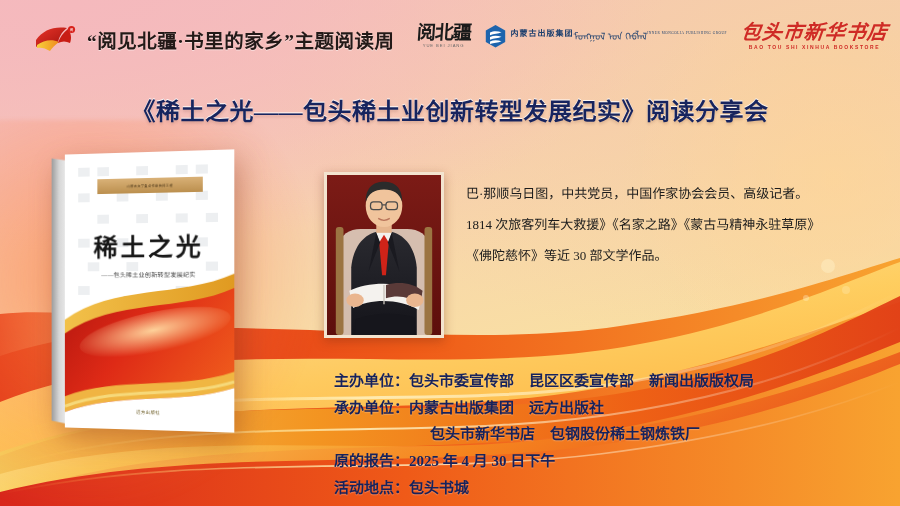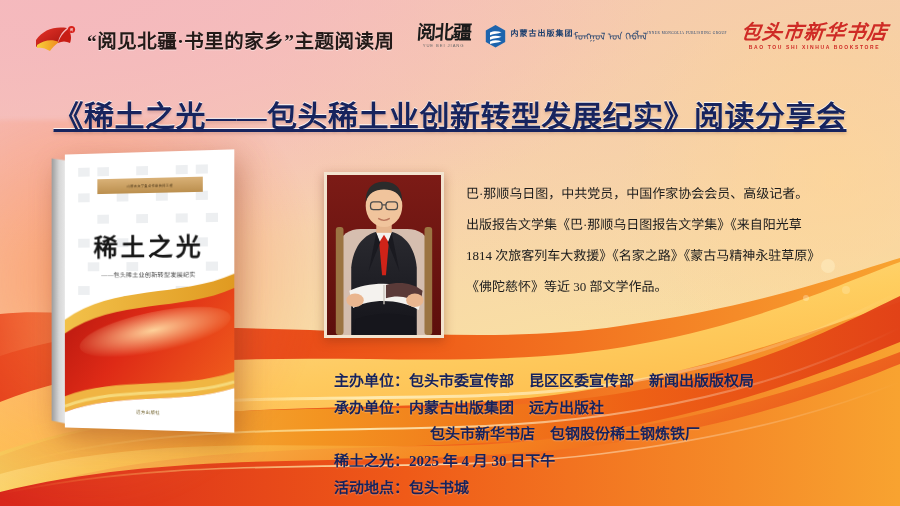--- a/index.html
+++ b/index.html
@@ -54,25 +54,24 @@
 
   .xinhua .logo-zh{
     font-size:20px;color:#cf2b26;letter-spacing:1px;font-weight:700;
     font-family:"Liberation Serif",serif;font-style:italic;transform:skewX(-6deg);
   }
   .xinhua .logo-rom{font-size:5px;color:#cf2b26;letter-spacing:1.6px;font-weight:700;margin-top:3px;}
 
   
   .main-title{
     position:absolute;left:0;top:92px;width:900px;text-align:center;
-    font-size:30px;font-weight:700;letter-spacing:.5px;color:#17245e;
+    font-size:24px;font-weight:700;letter-spacing:.5px;color:#17245e;
     font-family:"Liberation Serif","DejaVu Serif",serif;
     text-shadow:0 -1px 0 rgba(255,255,255,.85), 0 2px 3px rgba(90,40,30,.18);
     white-space:nowrap;
-    text-decoration:underline;
   }
 
   
   .book{position:absolute;left:62px;top:152px;width:172px;height:278px;
         transform:perspective(800px) rotateY(-10deg);transform-style:preserve-3d;
         filter:drop-shadow(6px 10px 14px rgba(120,40,20,.35));}
   .book-spine{
     position:absolute;left:-14px;top:5px;width:18px;height:268px;
     background:linear-gradient(90deg,#9c9c9c,#d7d7d7 45%,#efefef);
     transform:skewY(10deg);
@@ -360,36 +359,35 @@
       <path d="M62,114 C76,110 90,112 100,120 L98,134 C86,126 74,124 62,128 Z" fill="#5a3a38"></path>
       <ellipse cx="30" cy="130" rx="9" ry="7" fill="#eab68f"></ellipse>
       <ellipse cx="92" cy="130" rx="9" ry="7" fill="#eab68f"></ellipse>
 
       <path d="M30,150 L30,166 L92,166 L92,148 C74,142 48,143 30,150 Z" fill="#16161c"></path>
     </svg>
   </div>
 
   <div class="bio">
     <p>巴·那顺乌日图，中共党员，中国作家协会会员、高级记者。</p>
-    <p>出版报告文学集《巴·那顺乌日图报告文学集》《来自阳光草</p>
     <p>1814 次旅客列车大救援》《名家之路》《蒙古马精神永驻草原》</p>
     <p>《佛陀慈怀》等近 30 部文学作品。</p>
   </div>
 
   <div class="info">
     <div class="row">
       <span>主办单位：</span><span>包头市委宣传部　昆区区委宣传部　新闻出版版权局</span>
     </div>
     <div class="row">
       <span>承办单位：</span><span>内蒙古出版集团　远方出版社</span>
     </div>
     <div class="row indent">
       <span>包头市新华书店　包钢股份稀土钢炼铁厂</span>
     </div>
     <div class="row">
-      <span>稀土之光：</span><span>2025 年 4 月 30 日下午</span>
+      <span>原的报告：</span><span>2025 年 4 月 30 日下午</span>
     </div>
     <div class="row">
       <span>活动地点：</span><span>包头书城</span>
     </div>
   </div>
 
 </div>
 
 </body></html>

